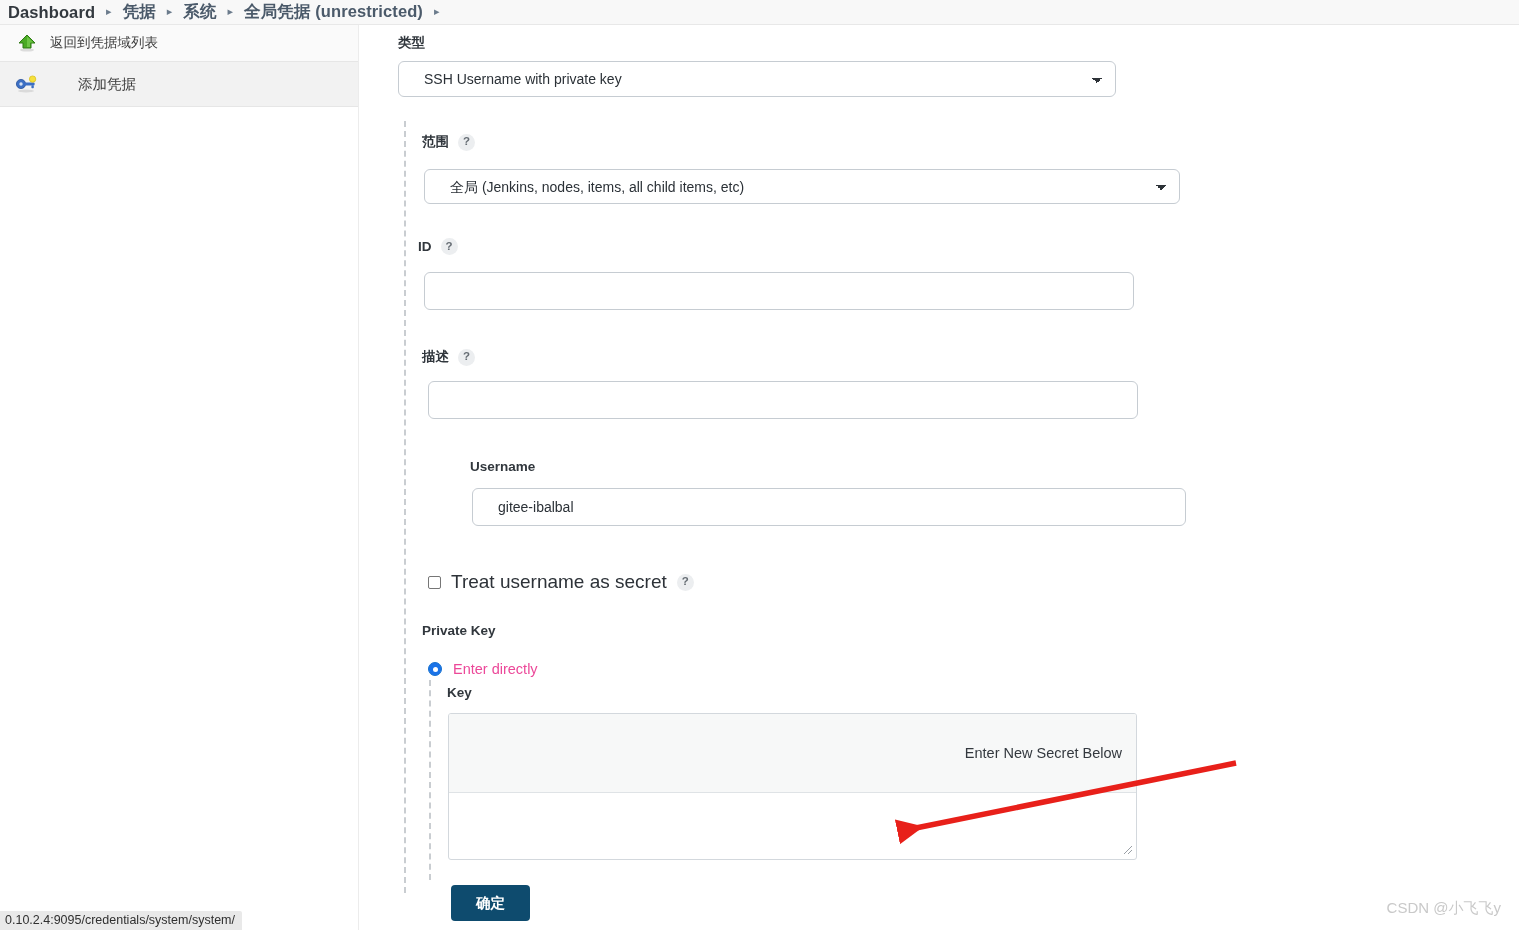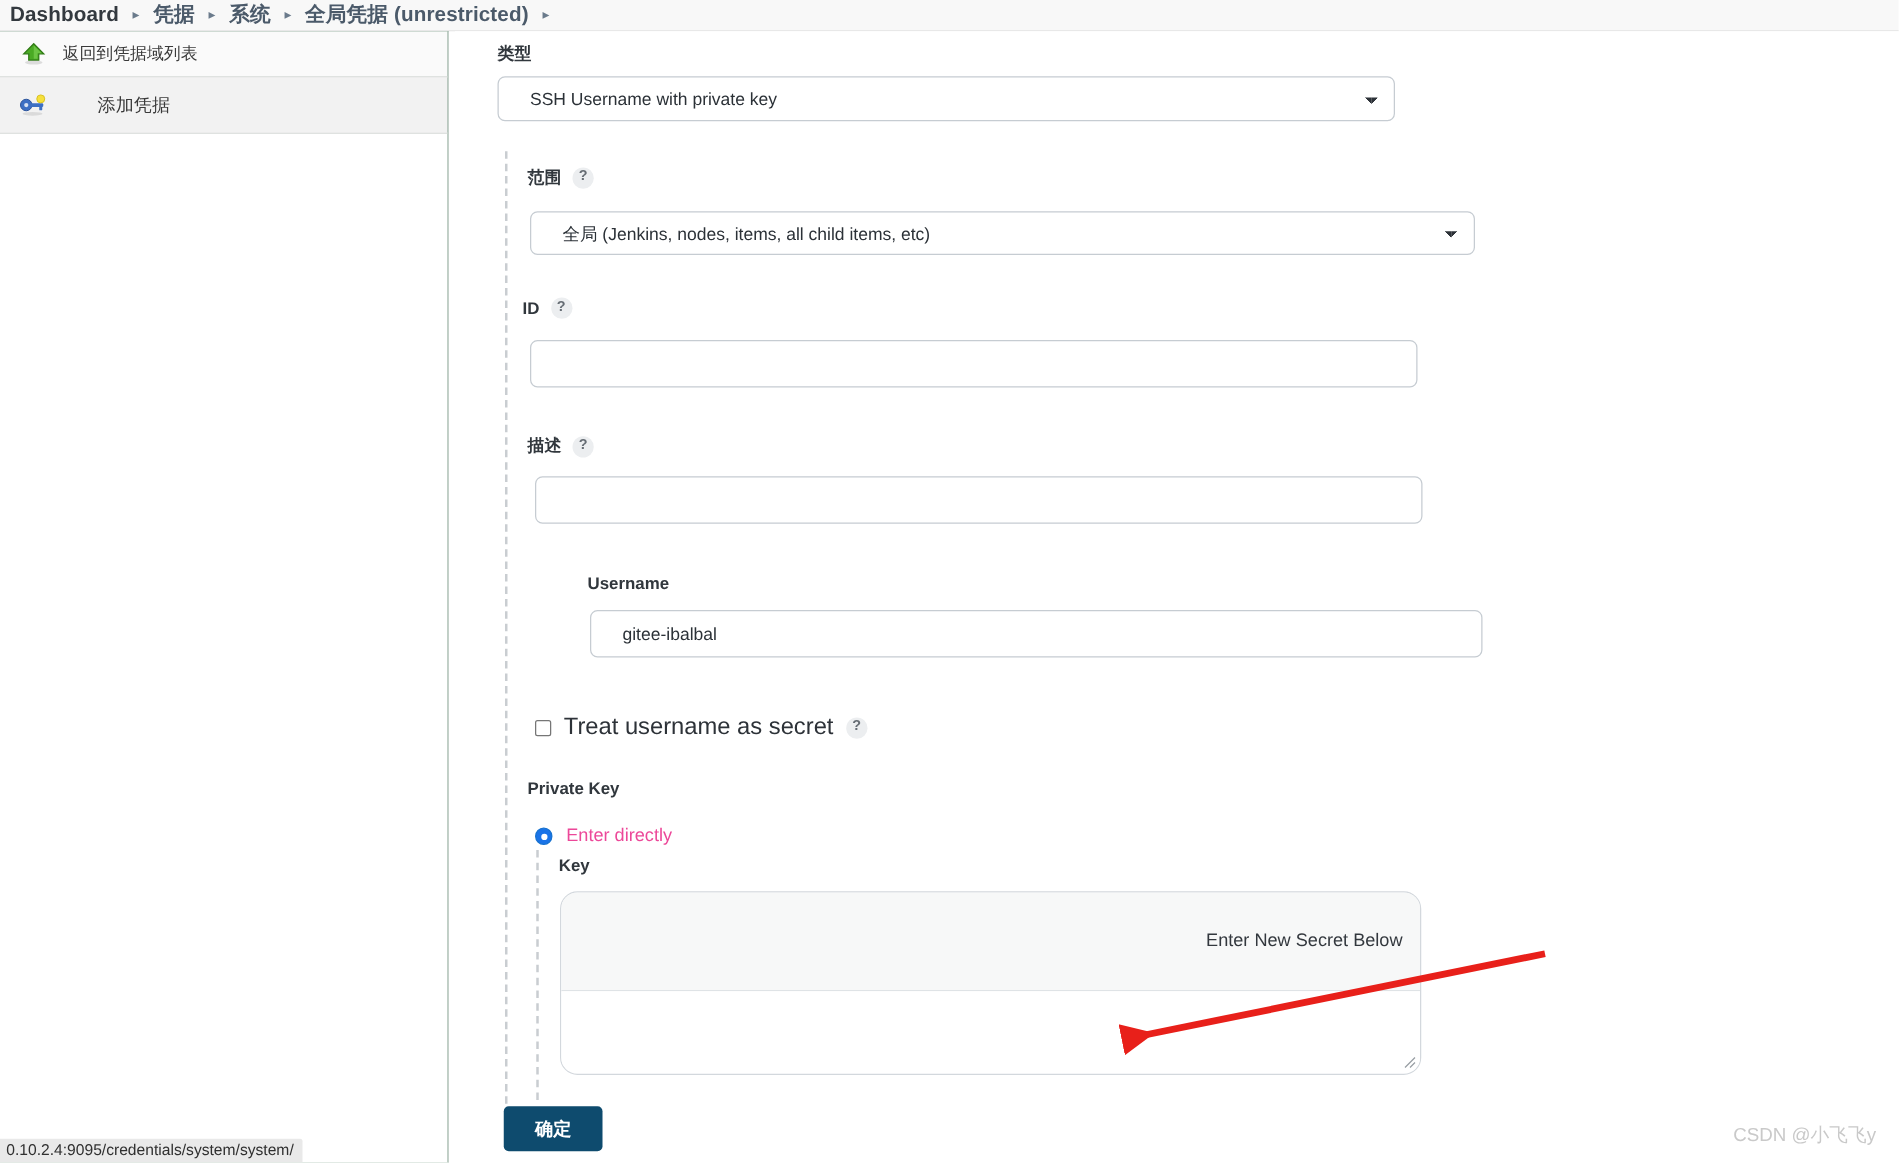--- a/index.html
+++ b/index.html
@@ -165,21 +165,21 @@
   }
   .radio-inner {
     width: 5px; height: 5px;
     border-radius: 50%;
     background: #ffffff;
   }
 
   
   .secret-wrap {
     border: 1px solid #d3d8dd;
-    border-radius: 14px;
+    border-radius: 3px;
     background: #ffffff;
     overflow: hidden;
   }
   .secret-head {
     background: #f7f8f8;
     border-bottom: 1px solid #dfe3e6;
     height: 79px;
     display: flex;
     align-items: center;
     justify-content: flex-end;
@@ -202,20 +202,21 @@
   .ok-button {
     background: #0e4b6e;
     color: #ffffff;
     border: none;
     border-radius: 4px;
     font-family: "Liberation Sans", "DejaVu Sans", sans-serif;
     font-size: 14.5px;
     font-weight: bold;
     cursor: pointer;
     padding: 4px;
+    margin-left: 48px;
   }
 
   
   .statusbar {
     position: absolute;
     left: 0; bottom: 0;
     background: #e9e9e9;
     color: #303030;
     font-size: 12.5px;
     padding: 2px 7px 3px 5px;

